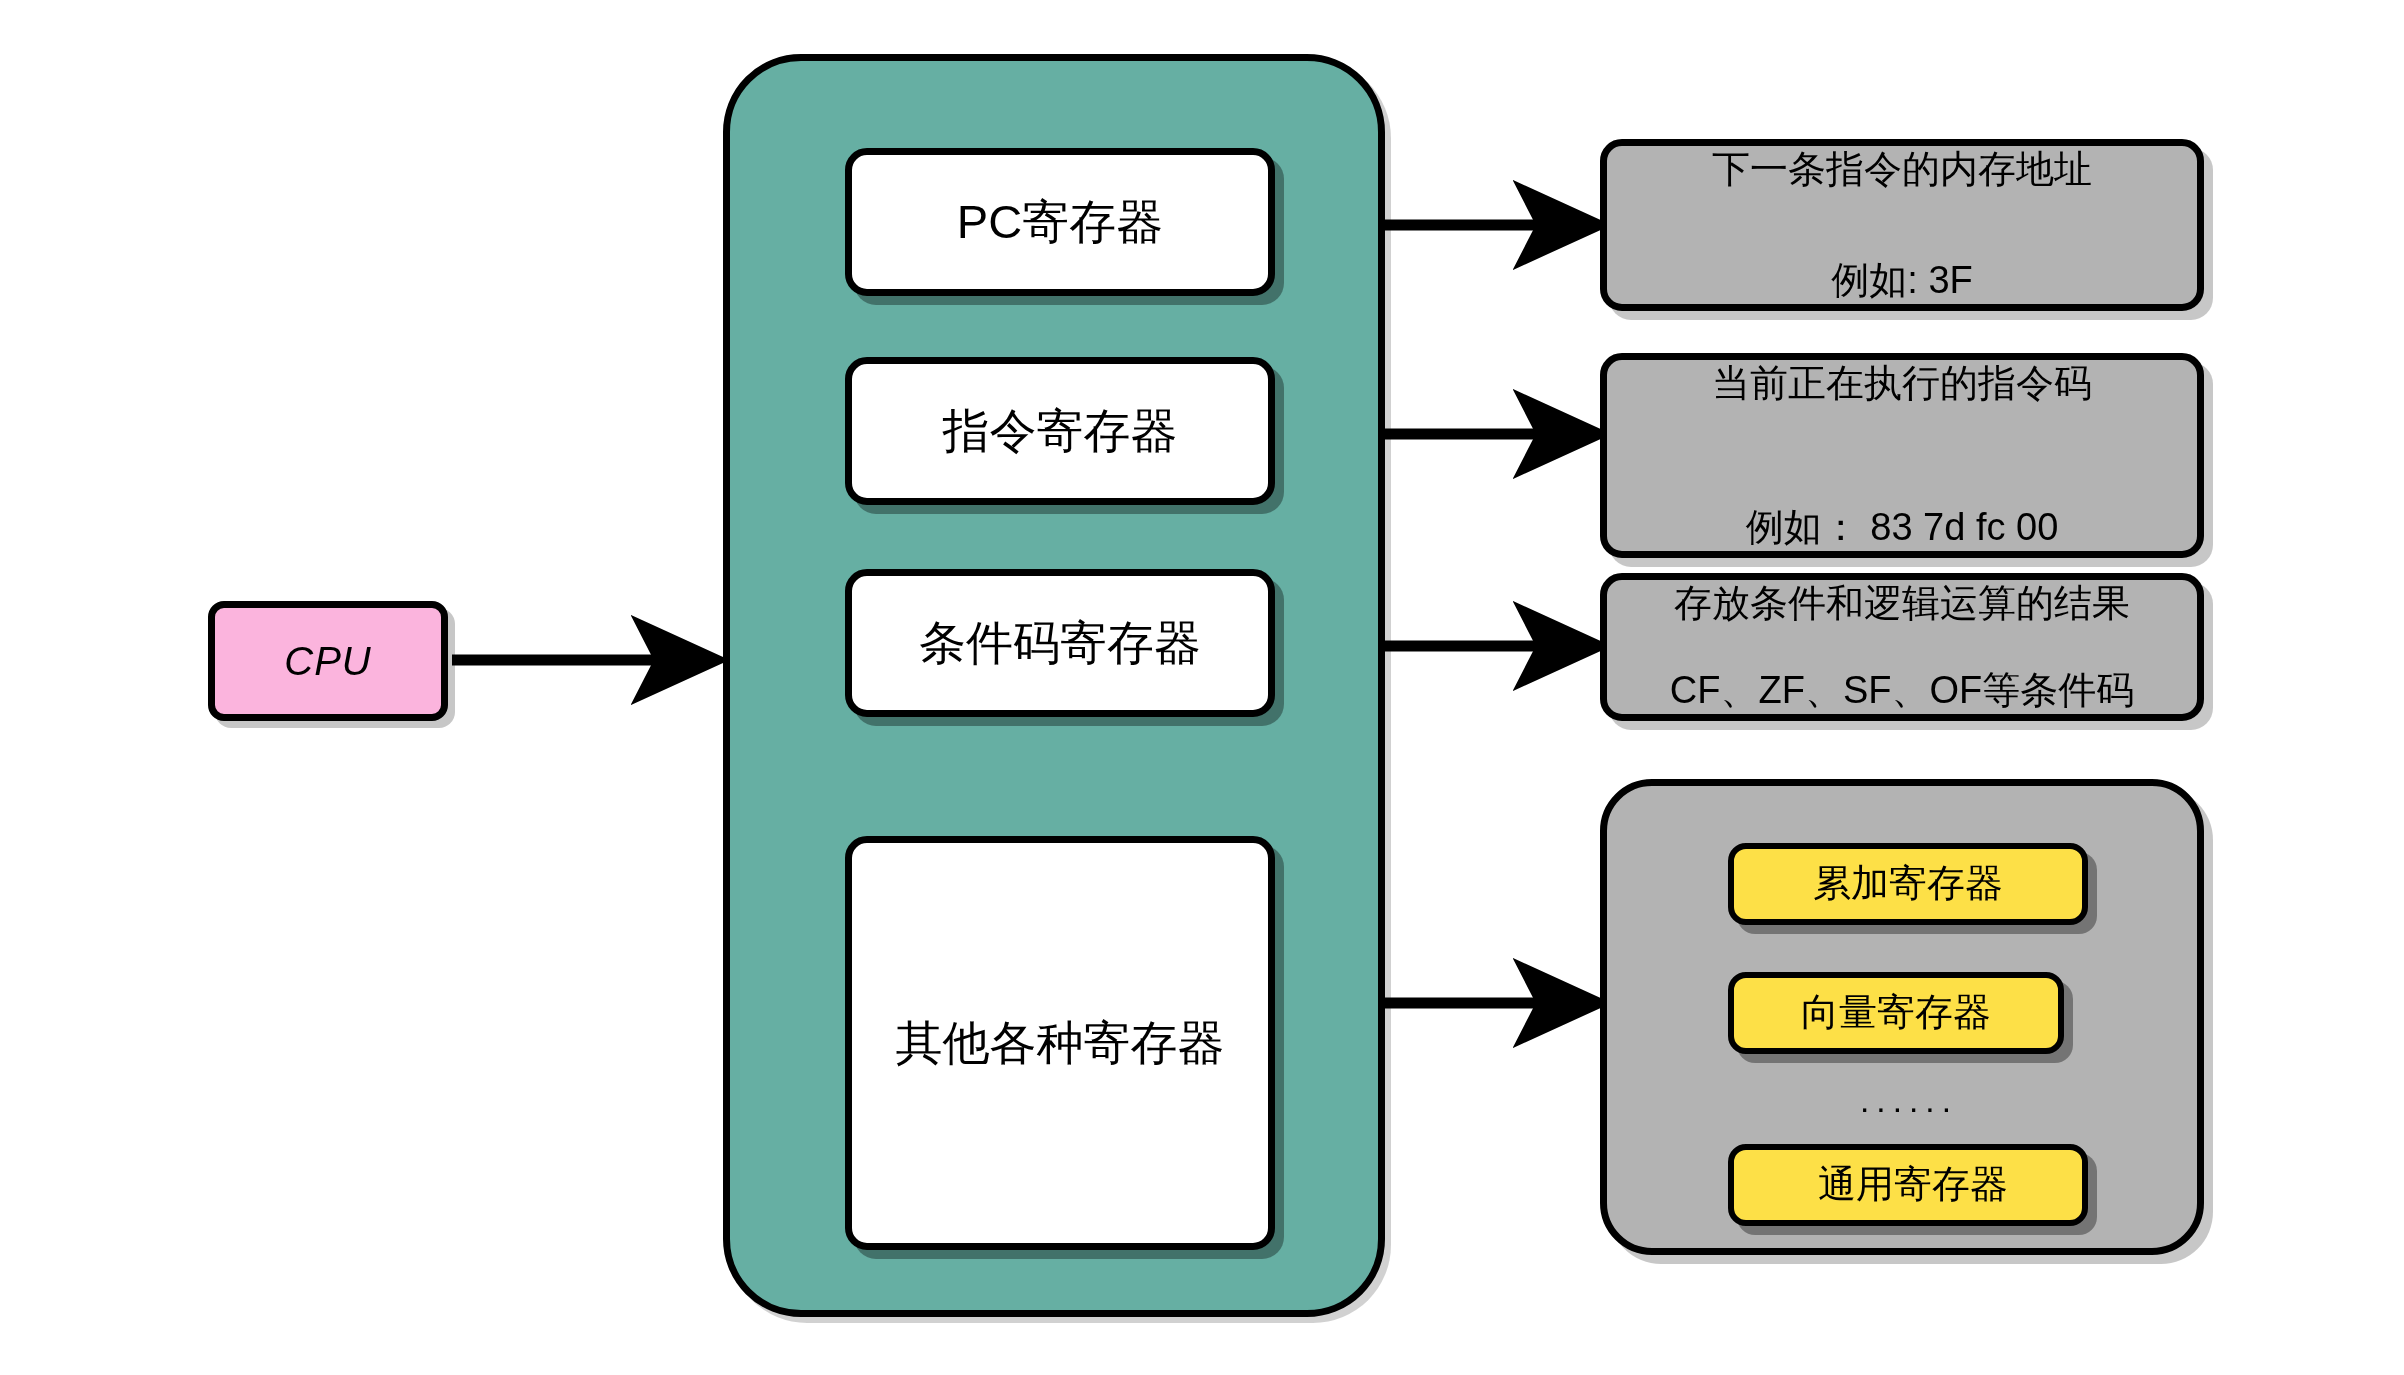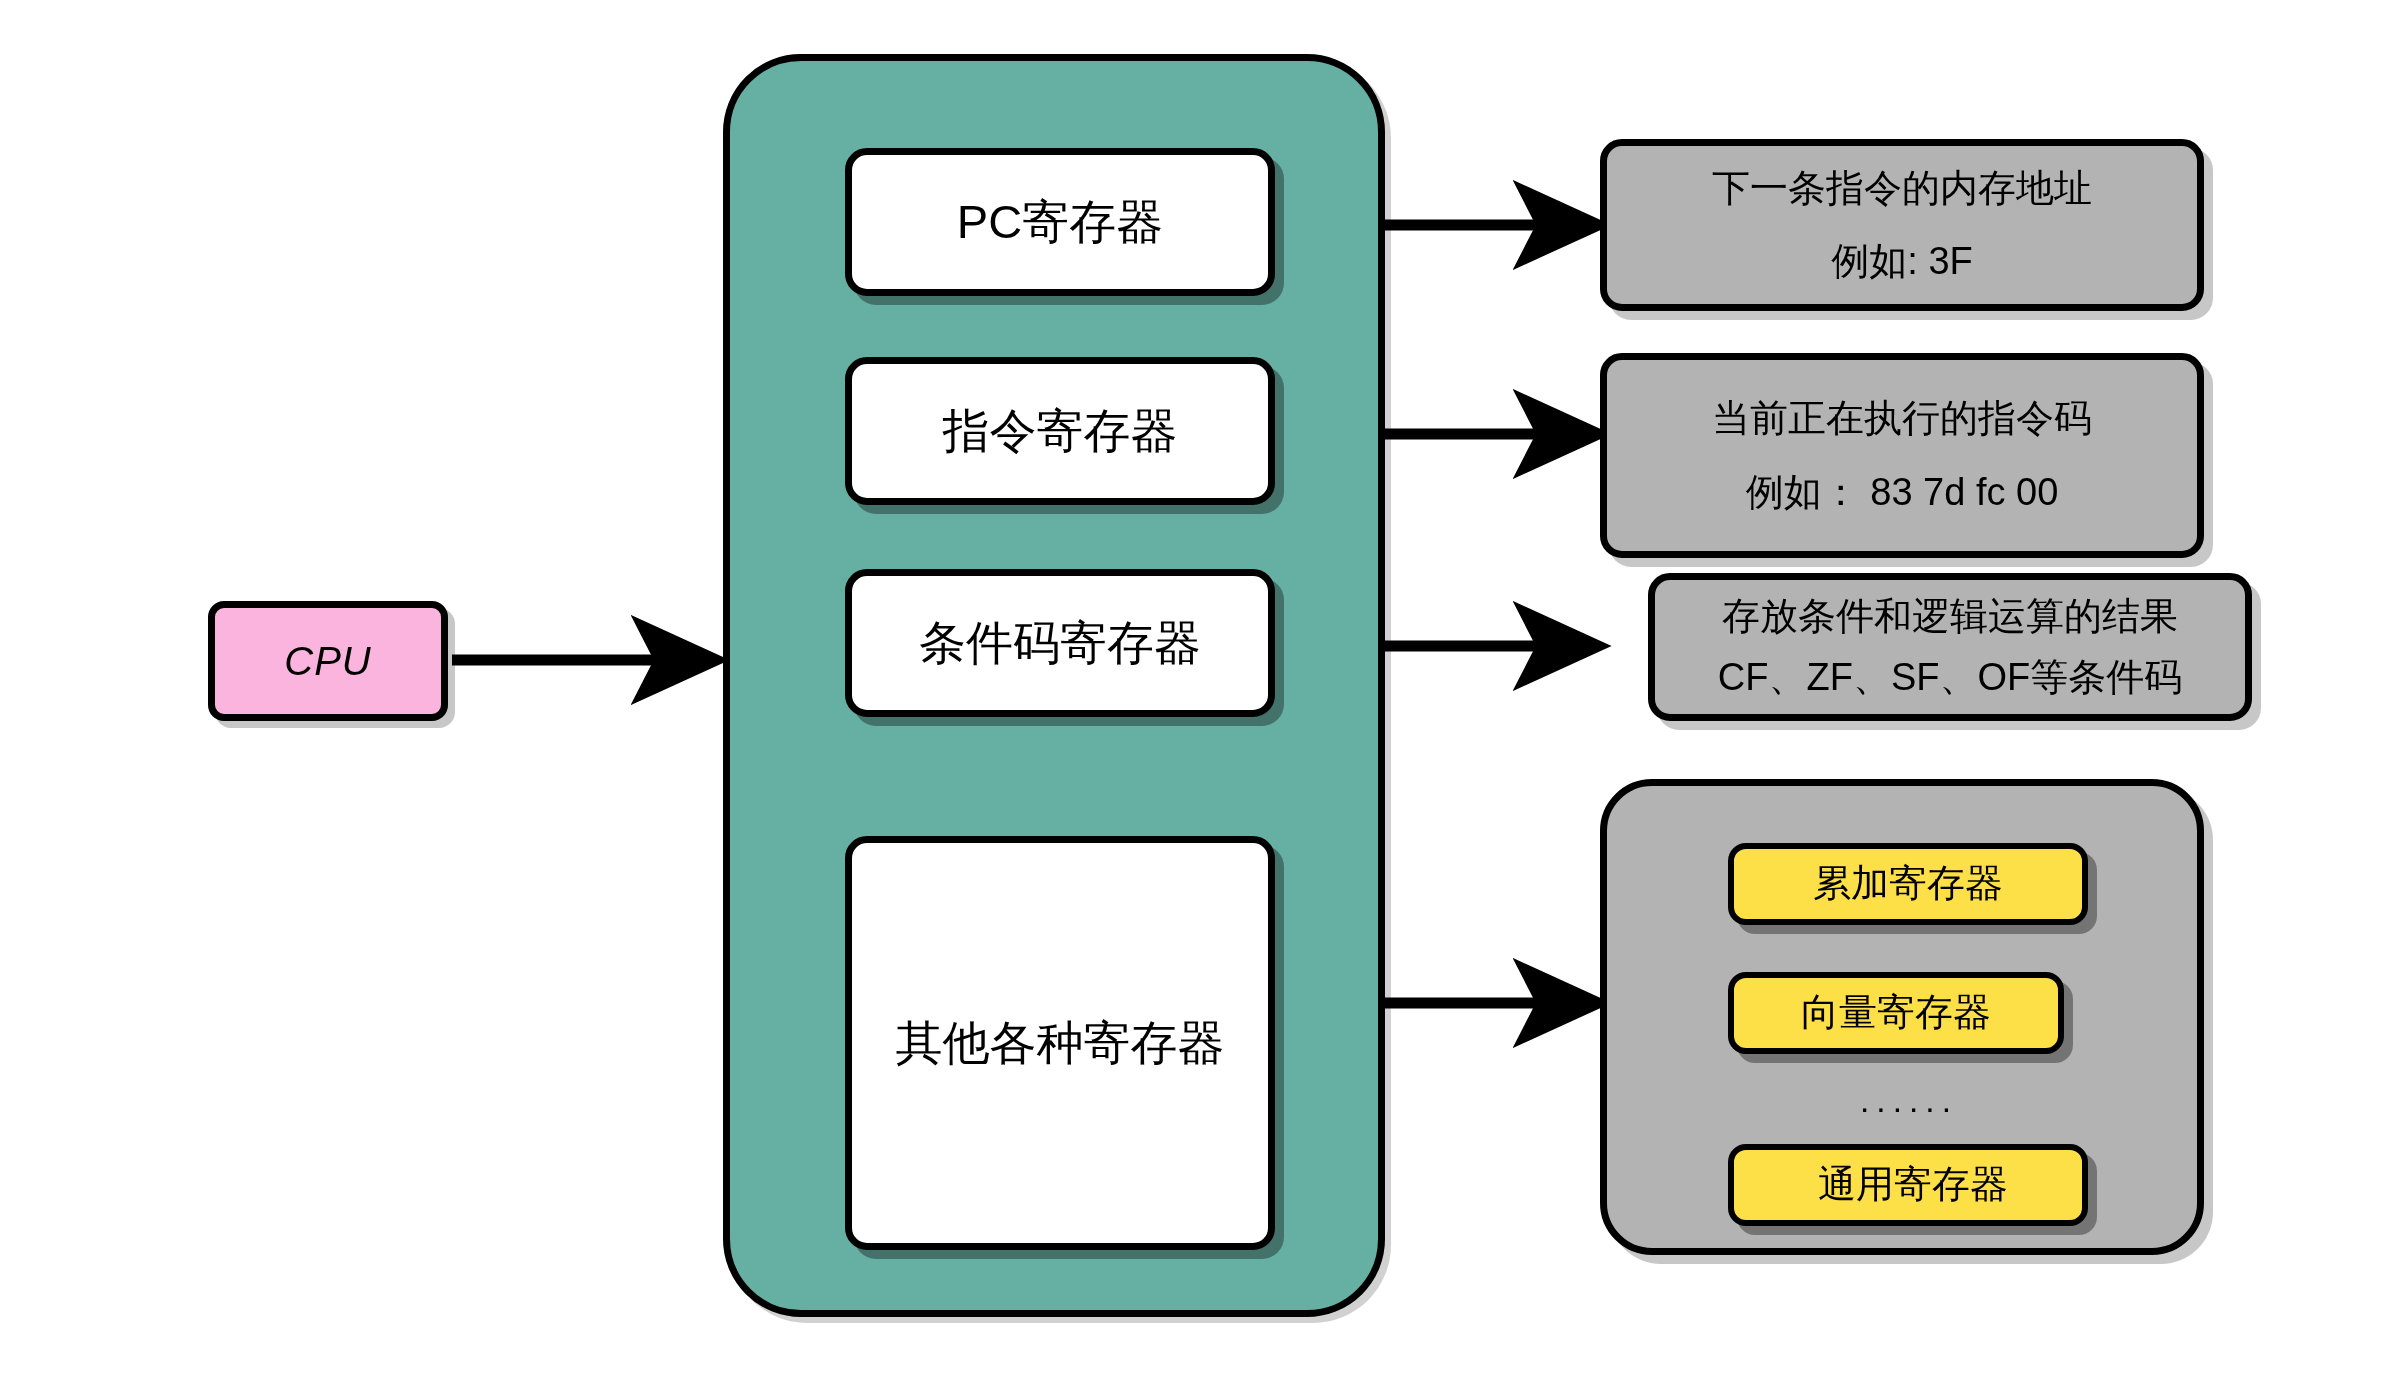--- a/index.html
+++ b/index.html
@@ -57,20 +57,21 @@
     font-size: 47px;
   }
 
   
   .desc-box {
     background: #B3B3B3;
     border-radius: 22px;
     box-shadow: 9px 9px 0 0 rgba(0,0,0,0.22);
     font-size: 38px;
     gap: 26px;
+    justify-content: space-between;
   }
   .desc-box .line2 { }
 
   
   .group-box {
     background: #B3B3B3;
     border-radius: 52px;
     box-shadow: 9px 9px 0 0 rgba(0,0,0,0.22);
     display: block;
   }
@@ -150,21 +151,21 @@
   <div class="box desc-box" style="left:1600px; top:139px; width:604px; height:172px;">
     <span>下一条指令的内存地址</span>
     <span class="line2">例如: 3F</span>
   </div>
 
   <div class="box desc-box" style="left:1600px; top:353px; width:604px; height:205px;">
     <span>当前正在执行的指令码</span>
     <span class="line2">例如： 83 7d fc 00</span>
   </div>
 
-  <div class="box desc-box" style="left:1600px; top:573px; width:604px; height:148px; gap:14px;margin-left:48px;">
+  <div class="box desc-box" style="left:1600px; top:573px; width:604px; height:148px; gap:14px;">
     <span>存放条件和逻辑运算的结果</span>
     <span class="line2">CF、ZF、SF、OF等条件码</span>
   </div>
 
   <div class="box group-box" style="left:1600px; top:779px; width:604px; height:476px;"></div>
 
   <div class="box sub-reg" style="left:1728px; top:843px; width:360px; height:82px;">
     <span>累加寄存器</span>
   </div>
 

